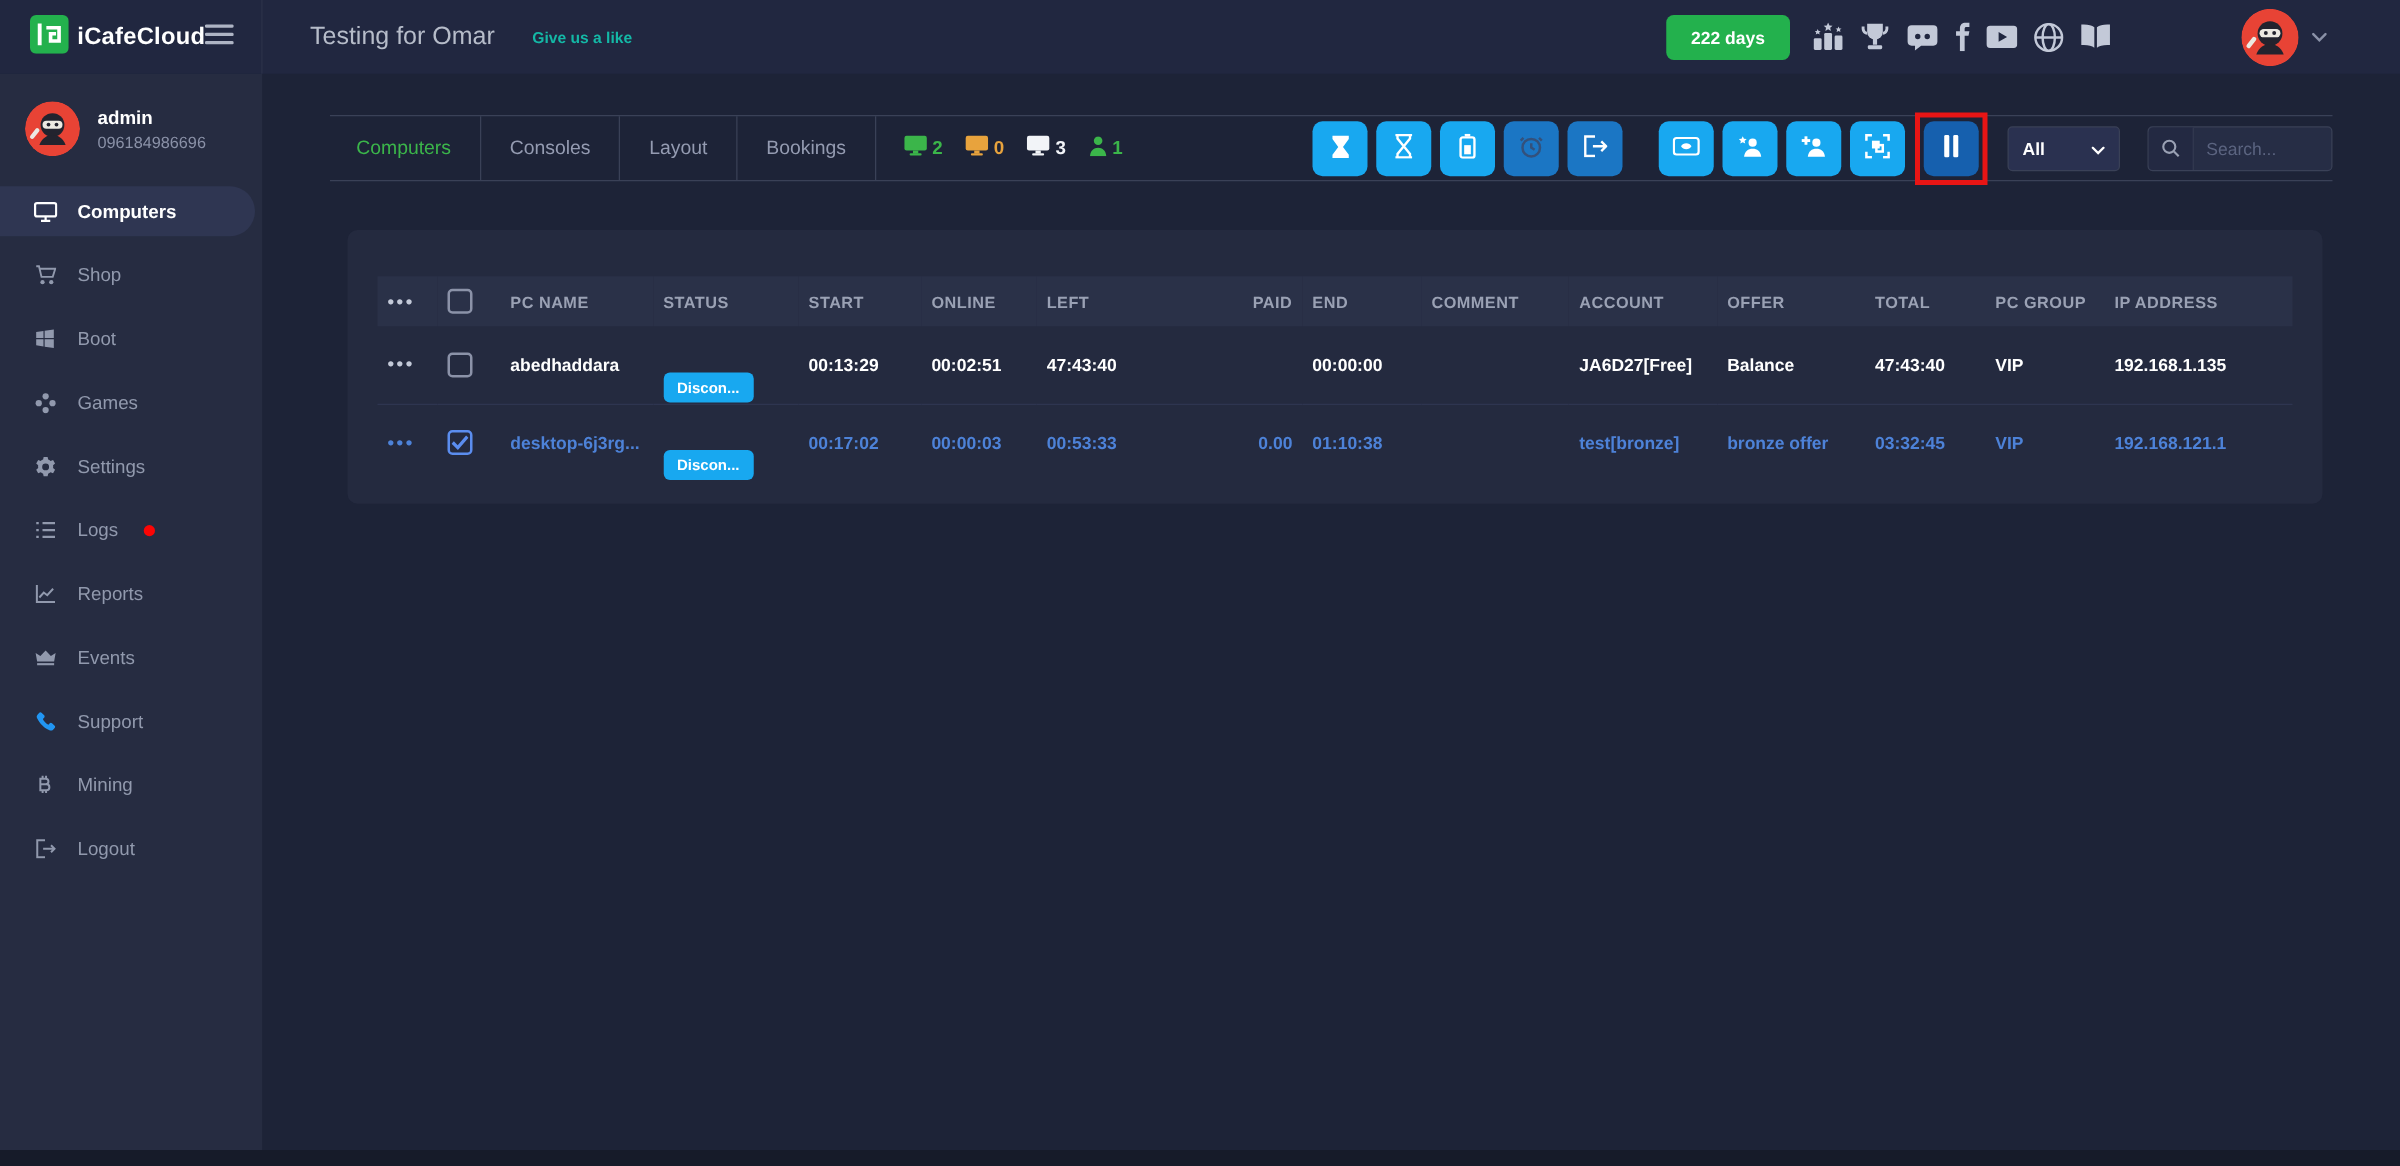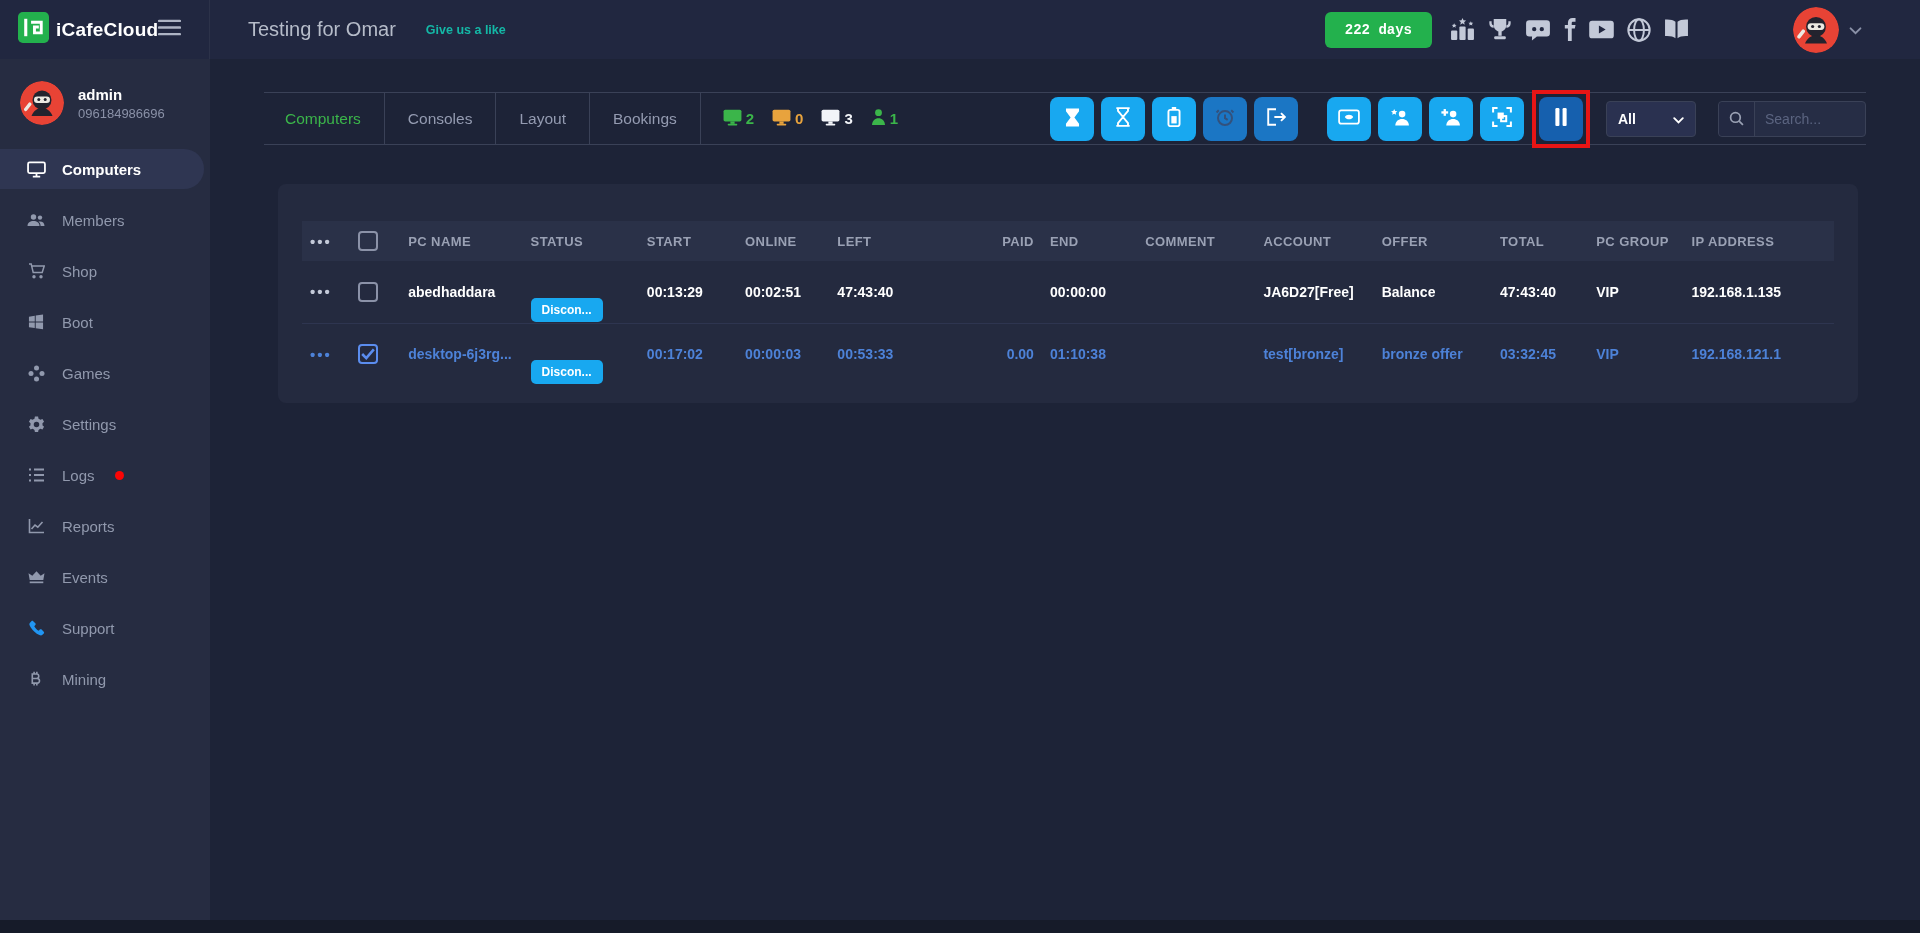--- a/index.html
+++ b/index.html
@@ -3,27 +3,27 @@
 <meta charset="utf-8">
 <style>
   * { margin:0; padding:0; box-sizing:border-box; }
   html,body { width:1920px; height:933px; overflow:hidden; background:#1d2337;
     font-family:"Liberation Sans", sans-serif; }
 
   
   .topbar { position:absolute; top:0; left:0; width:1920px; height:59px;
     background:#212740; display:flex; align-items:center; z-index:10; }
   .topbar-left { width:210px; height:100%; display:flex; align-items:center;
-    justify-content:flex-start; padding:0 16px 0 18px; border-right:1px solid rgba(255,255,255,.05); }
+    justify-content:center; padding:0 16px 0 18px; border-right:1px solid rgba(255,255,255,.05); }
   .brand { display:flex; align-items:center; gap:7px; }
   .brand-name { color:#fff; font-size:19px; font-weight:bold; letter-spacing:.2px; }
   .page-title { margin-left:38px; color:#b6bcc9; font-size:20px; }
   .like-label { margin-left:30px; color:#14b8a6; font-size:12.5px; font-weight:bold; }
   .top-spacer { flex:1; }
-  .days-btn { background:#23b14d; border:none; color:#fff; font-family:Liberation Mono, monospace;
+  .days-btn { background:#23b14d; border:none; color:#fff; font-family:Liberation Sans, sans-serif;
     font-size:14px; font-weight:bold; padding:10px 20px; border-radius:6px; cursor:pointer; margin-right:18px; }
   .top-icons { display:flex; align-items:center; gap:13px; color:#c3c9d8; margin-right:104px; }
   .top-icons .ticon { display:flex; align-items:center; cursor:pointer; }
   .user-chip { display:flex; align-items:center; gap:10px; margin-right:58px; cursor:pointer; }
   .avatar { width:46px; height:46px; border-radius:50%; overflow:hidden; flex:0 0 auto; }
 
   
   .sidebar { position:absolute; top:59px; left:0; width:210px; bottom:13px; background:#262c41; }
   .admin-block { display:flex; align-items:center; gap:14px; padding:22px 0 0 20px; }
   .admin-name { color:#fff; font-size:15px; font-weight:bold; }
@@ -209,31 +209,20 @@
       <span class="mi-icon">
           <svg width="19" height="17" viewBox="0 0 18 16" fill="none" stroke="currentColor" stroke-width="1.7">
             <rect x="1" y="1.3" width="16" height="10.2" rx="1.5"></rect>
             <path d="M9 11.5v3M5.5 14.8h7"></path>
           </svg>
         </span>
       <span>Computers</span>
     </div>
     <div class="menu-item">
       <span class="mi-icon">
-          <svg width="20" height="15" viewBox="0 0 20 15" fill="currentColor">
-            <circle cx="7.5" cy="4" r="2.7"></circle>
-            <circle cx="14" cy="4.6" r="2.2"></circle>
-            <path d="M1.5 13c0-3.2 2.7-5 6-5s6 1.8 6 5z"></path>
-            <path d="M14.6 13c-.1-1.9-.9-3.4-2.2-4.4.5-.1 1-.2 1.6-.2 2.5 0 4.5 1.4 4.5 4.6z"></path>
-          </svg>
-        </span>
-      <span>Members</span>
-    </div>
-    <div class="menu-item">
-      <span class="mi-icon">
           <svg width="17" height="16" viewBox="0 0 17 16" fill="currentColor">
             <path d="M1 1h2.2l2 8.5h9L16.2 3H4" fill="none" stroke="currentColor" stroke-width="1.5"></path>
             <circle cx="6" cy="13.7" r="1.7"></circle>
             <circle cx="13" cy="13.7" r="1.7"></circle>
           </svg>
         </span>
       <span>Shop</span>
     </div>
     <div class="menu-item">
       <span class="mi-icon">
@@ -297,20 +286,30 @@
         </span>
       <span>Support</span>
     </div>
     <div class="menu-item">
       <span class="mi-icon">
           <svg width="14" height="17" viewBox="0 0 12 16" fill="none" stroke="currentColor" stroke-width="1.5">
             <path d="M2.5 2.8h4a2.1 2.1 0 0 1 0 4.2h-4zM2.5 7h4.6a2.2 2.2 0 0 1 0 4.4H2.5zM2.5 2.8v8.6M4.2.6v2.2M4.2 11.4v2.2M6.8.6v2.2M6.8 11.4v2.2"></path>
           </svg>
         </span>
       <span>Mining</span>
+    </div>
+    <div class="menu-item">
+      <span class="mi-icon">
+          <svg width="17" height="16" viewBox="0 0 17 16" fill="none" stroke="currentColor" stroke-width="1.6">
+            <path d="M8 1.2H1.8v13.6H8"></path>
+            <path d="M6.5 8h9"></path>
+            <path d="M12.8 5.2L15.6 8l-2.8 2.8"></path>
+          </svg>
+        </span>
+      <span>Logout</span>
     </div>
   </div>
 </div>
 
 <div class="main">
 
   <div class="strip">
     <div class="tab active">
         <span>Computers</span>
       </div>

